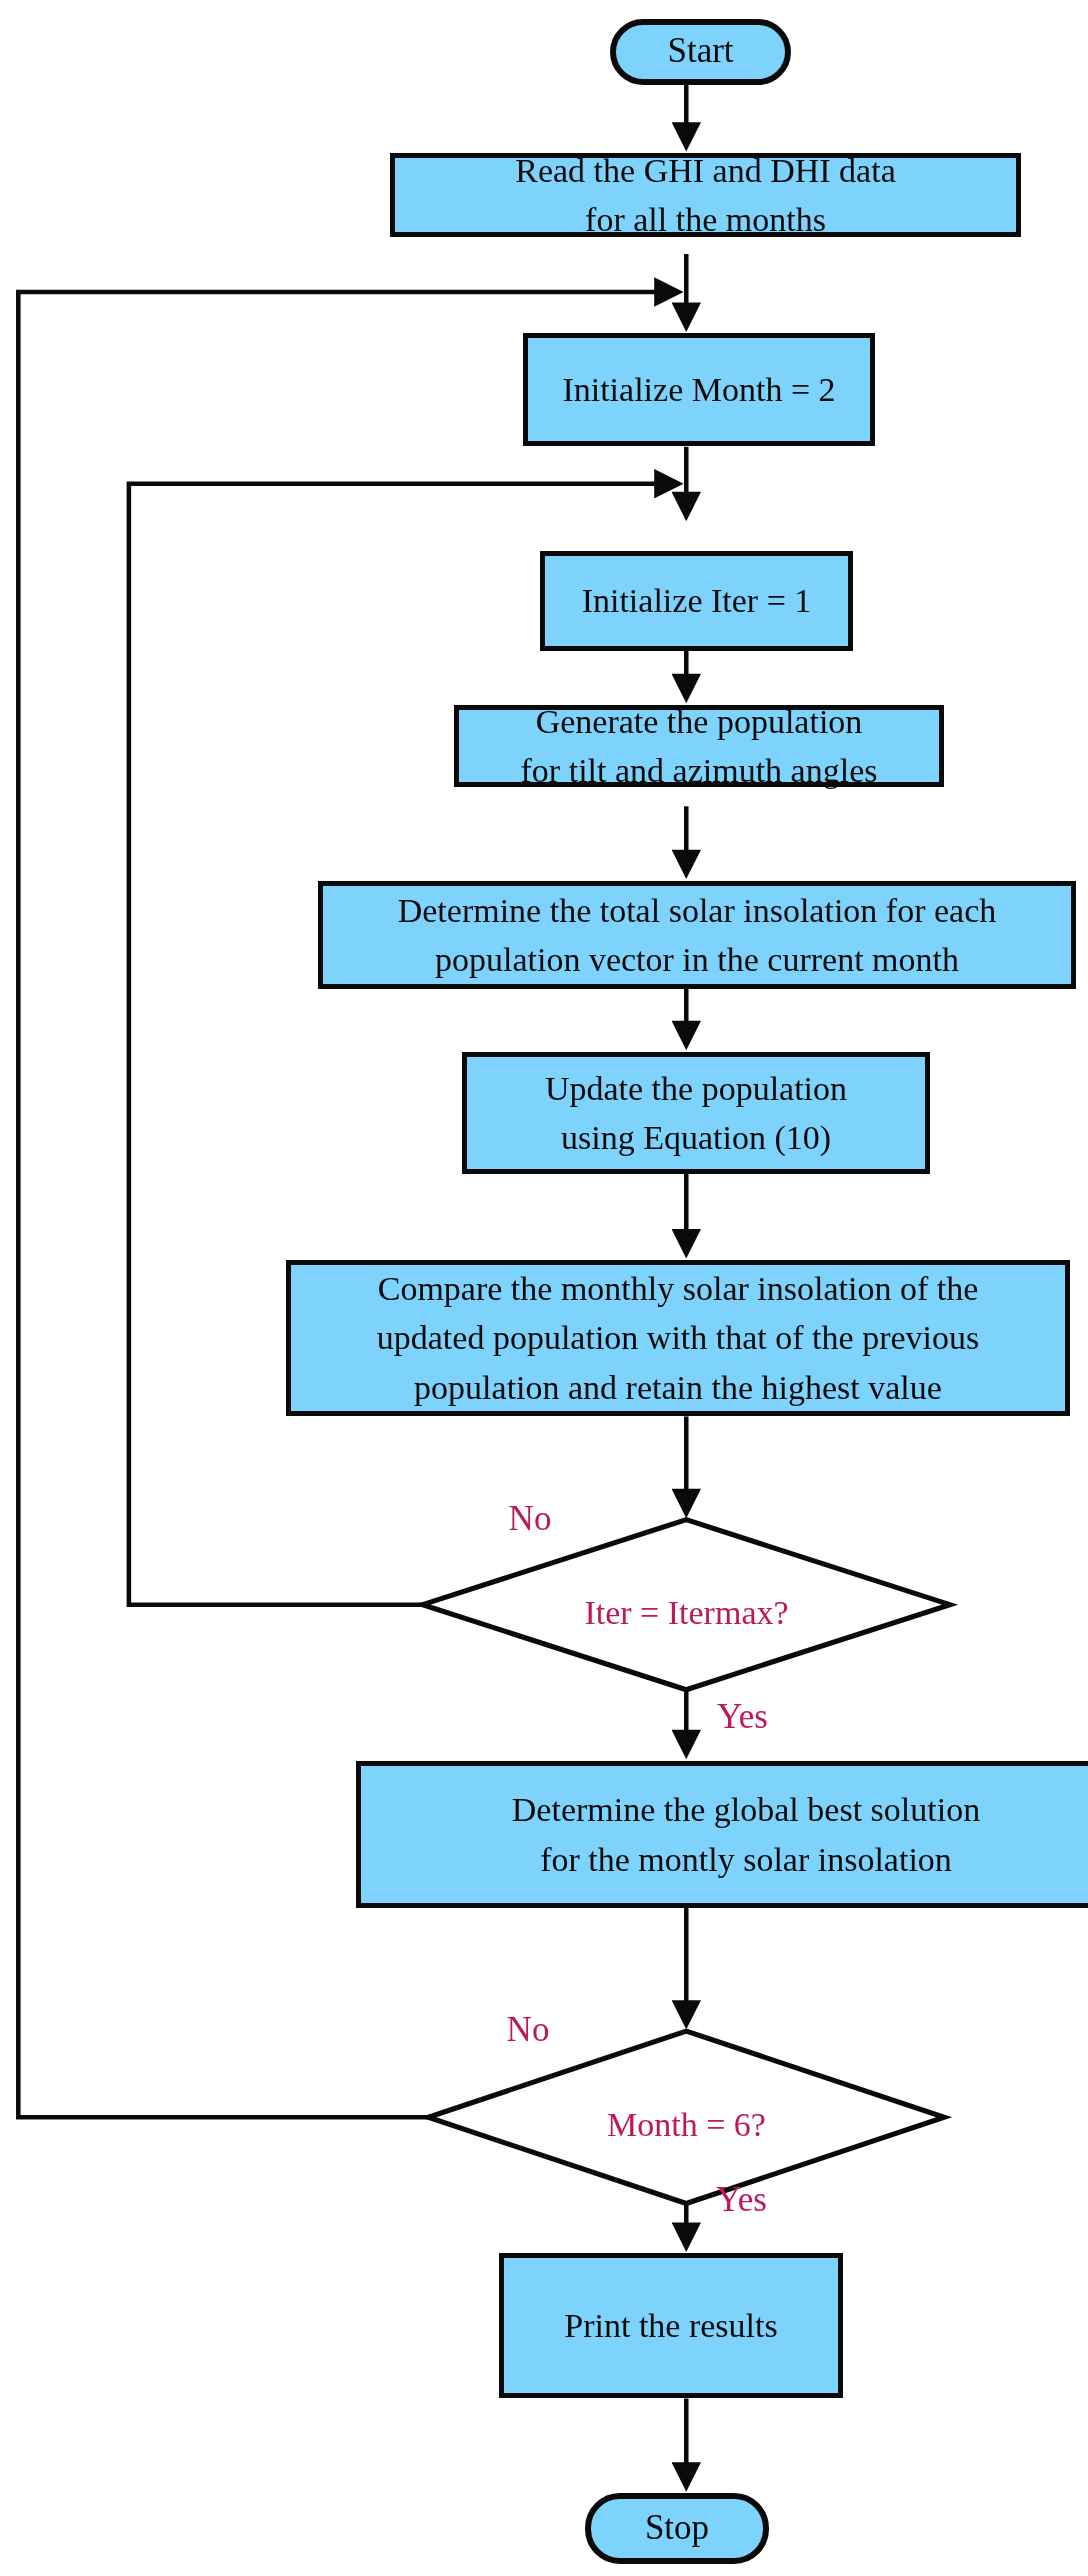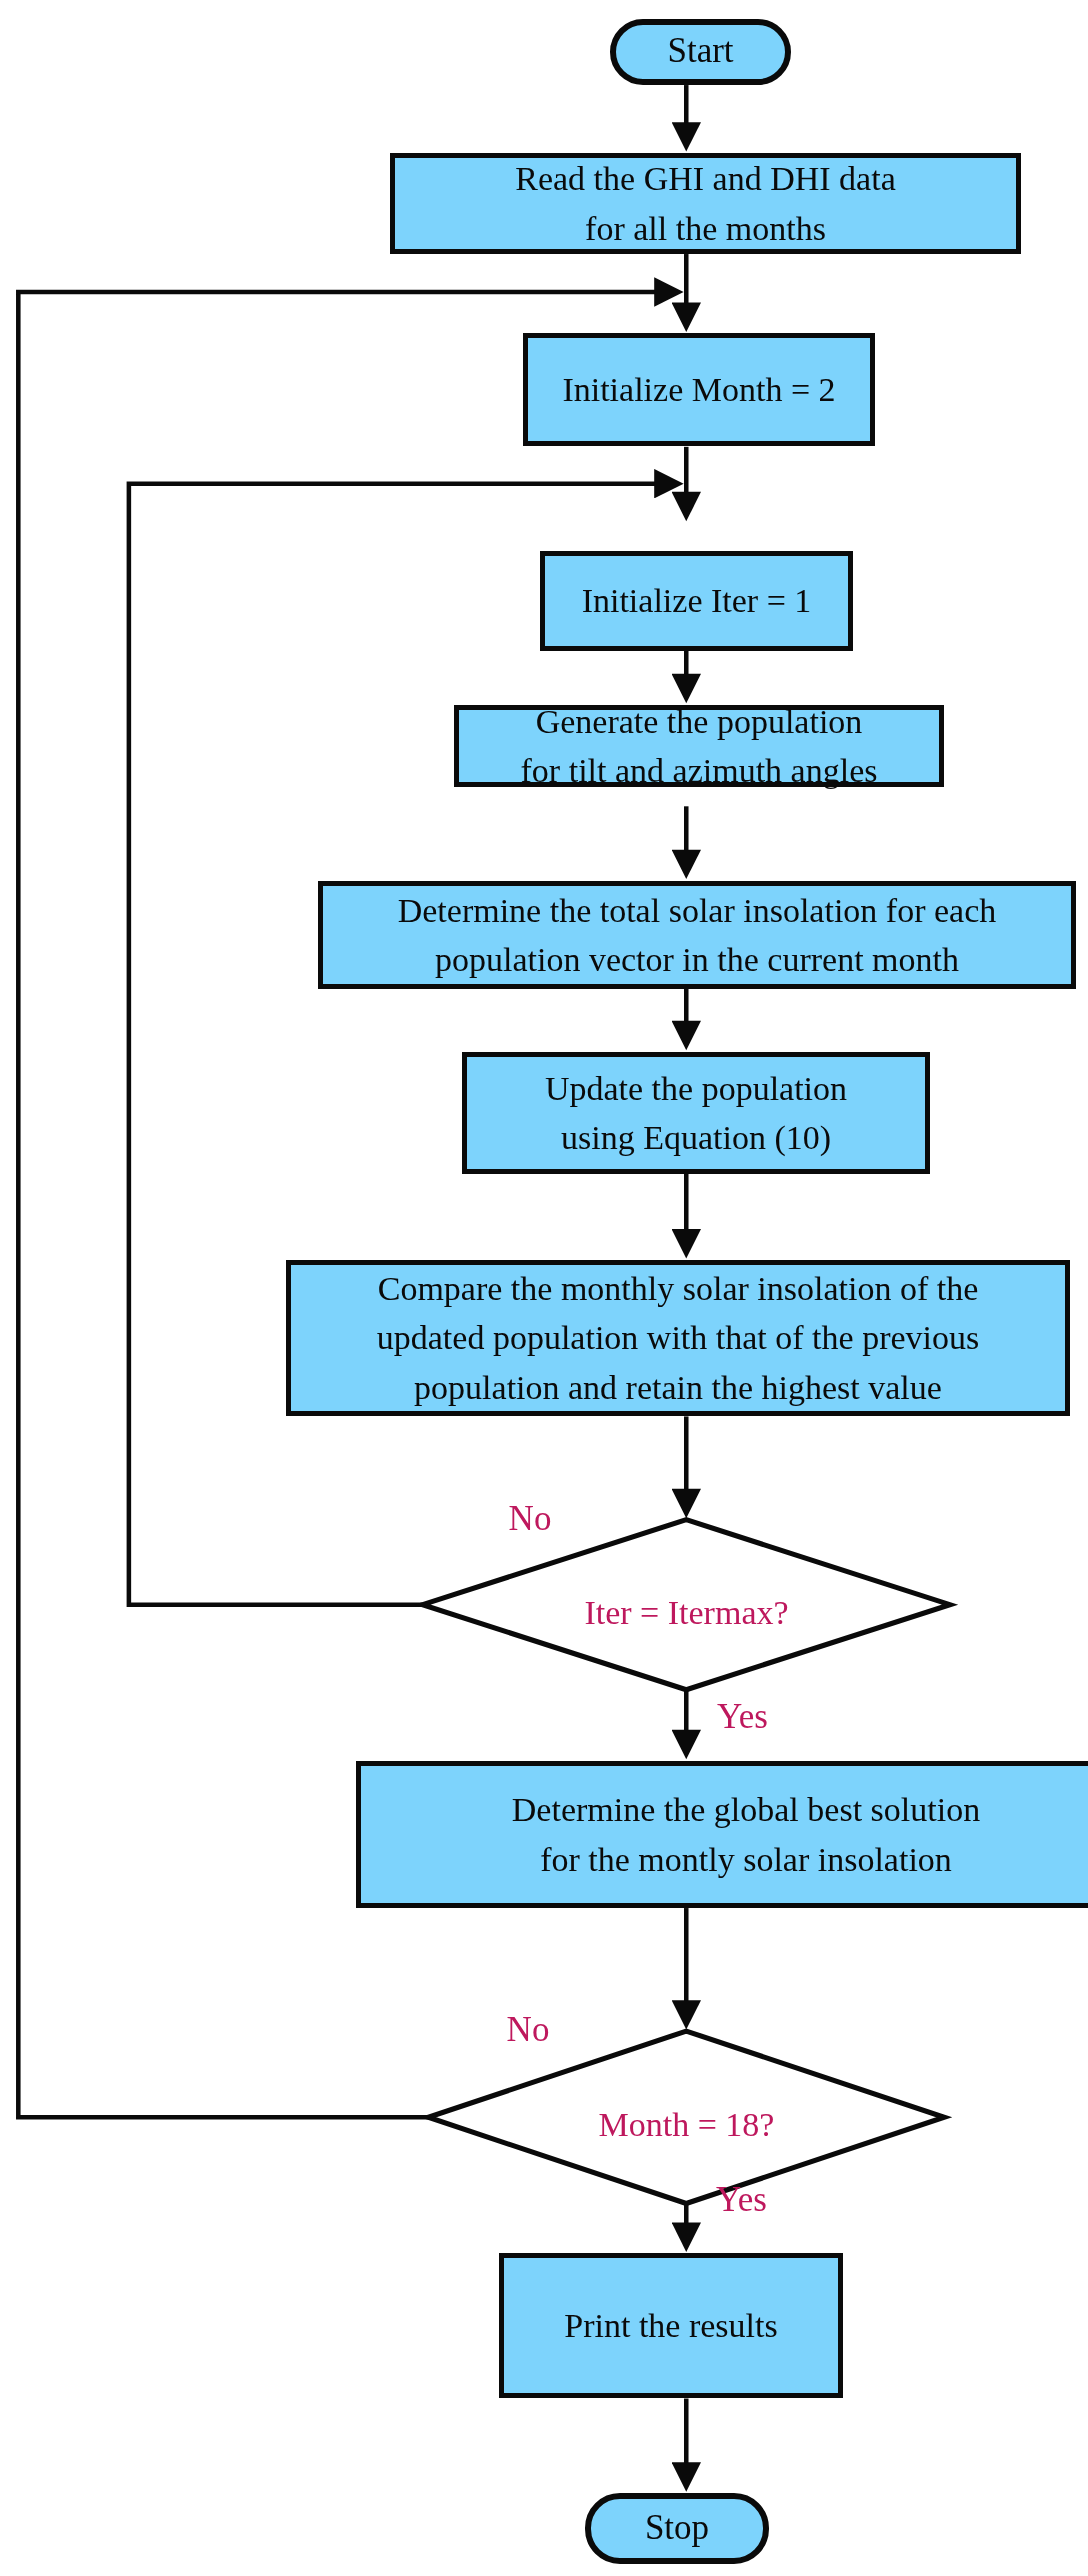--- a/index.html
+++ b/index.html
@@ -106,21 +106,21 @@
     <path class="edge" d="M 755 3734 H 32 V 515 H 1156" marker-end="url(#arrow)"></path>
 
     <polygon class="decision-shape" points="1210,2680 1675,2830 1210,2980 745,2830"></polygon>
     <polygon class="decision-shape" points="1210,3582 1665,3734 1210,3886 755,3734"></polygon>
   </svg>
 
   <div class="node terminator" style="left:610px; top:18.7px; width:181px; height:66px;">
     <span class="node-label">Start</span>
   </div>
 
-  <div class="node" style="left:390px; top:153px; width:631px; height:101px;">
+  <div class="node" style="left:390px; top:153px; width:631px; height:84px;">
     <span class="node-label">Read the GHI and DHI data
 for all the months</span>
   </div>
 
   <div class="node" style="left:523px; top:333px; width:352px; height:113px;">
     <span class="node-label">Initialize Month = 2</span>
   </div>
 
   <div class="node" style="left:540px; top:523px; width:313px; height:100px;margin-top:28px;">
     <span class="node-label">Initialize Iter = 1</span>
@@ -155,21 +155,21 @@
   <div class="node" style="left:499px; top:2253px; width:344px; height:145px;">
     <span class="node-label">Print the results</span>
   </div>
 
   <div class="node terminator" style="left:585px; top:2493px; width:184px; height:71px;">
     <span class="node-label">Stop</span>
   </div>
 
   <div class="overlay-label decision-label" style="left:488px; top:1580px;">Iter = Itermax?</div>
 
-  <div class="overlay-label decision-label" style="left:488px; top:2092px;">Month = 18?</div>
+  <div class="overlay-label decision-label" style="left:488px; top:2092px;">Month = 6?</div>
 
   <div class="overlay-label edge-label" style="left:496px; top:1496px; width:68px; height:45px;">No</div>
 
   <div class="overlay-label edge-label" style="left:703px; top:1694px; width:79px; height:45px;">Yes</div>
 
   <div class="overlay-label edge-label" style="left:494px; top:2007px; width:68px; height:45px;">No</div>
 
   <div class="overlay-label edge-label" style="left:702px; top:2177px; width:79px; height:45px;">Yes</div>
 
 </div>

